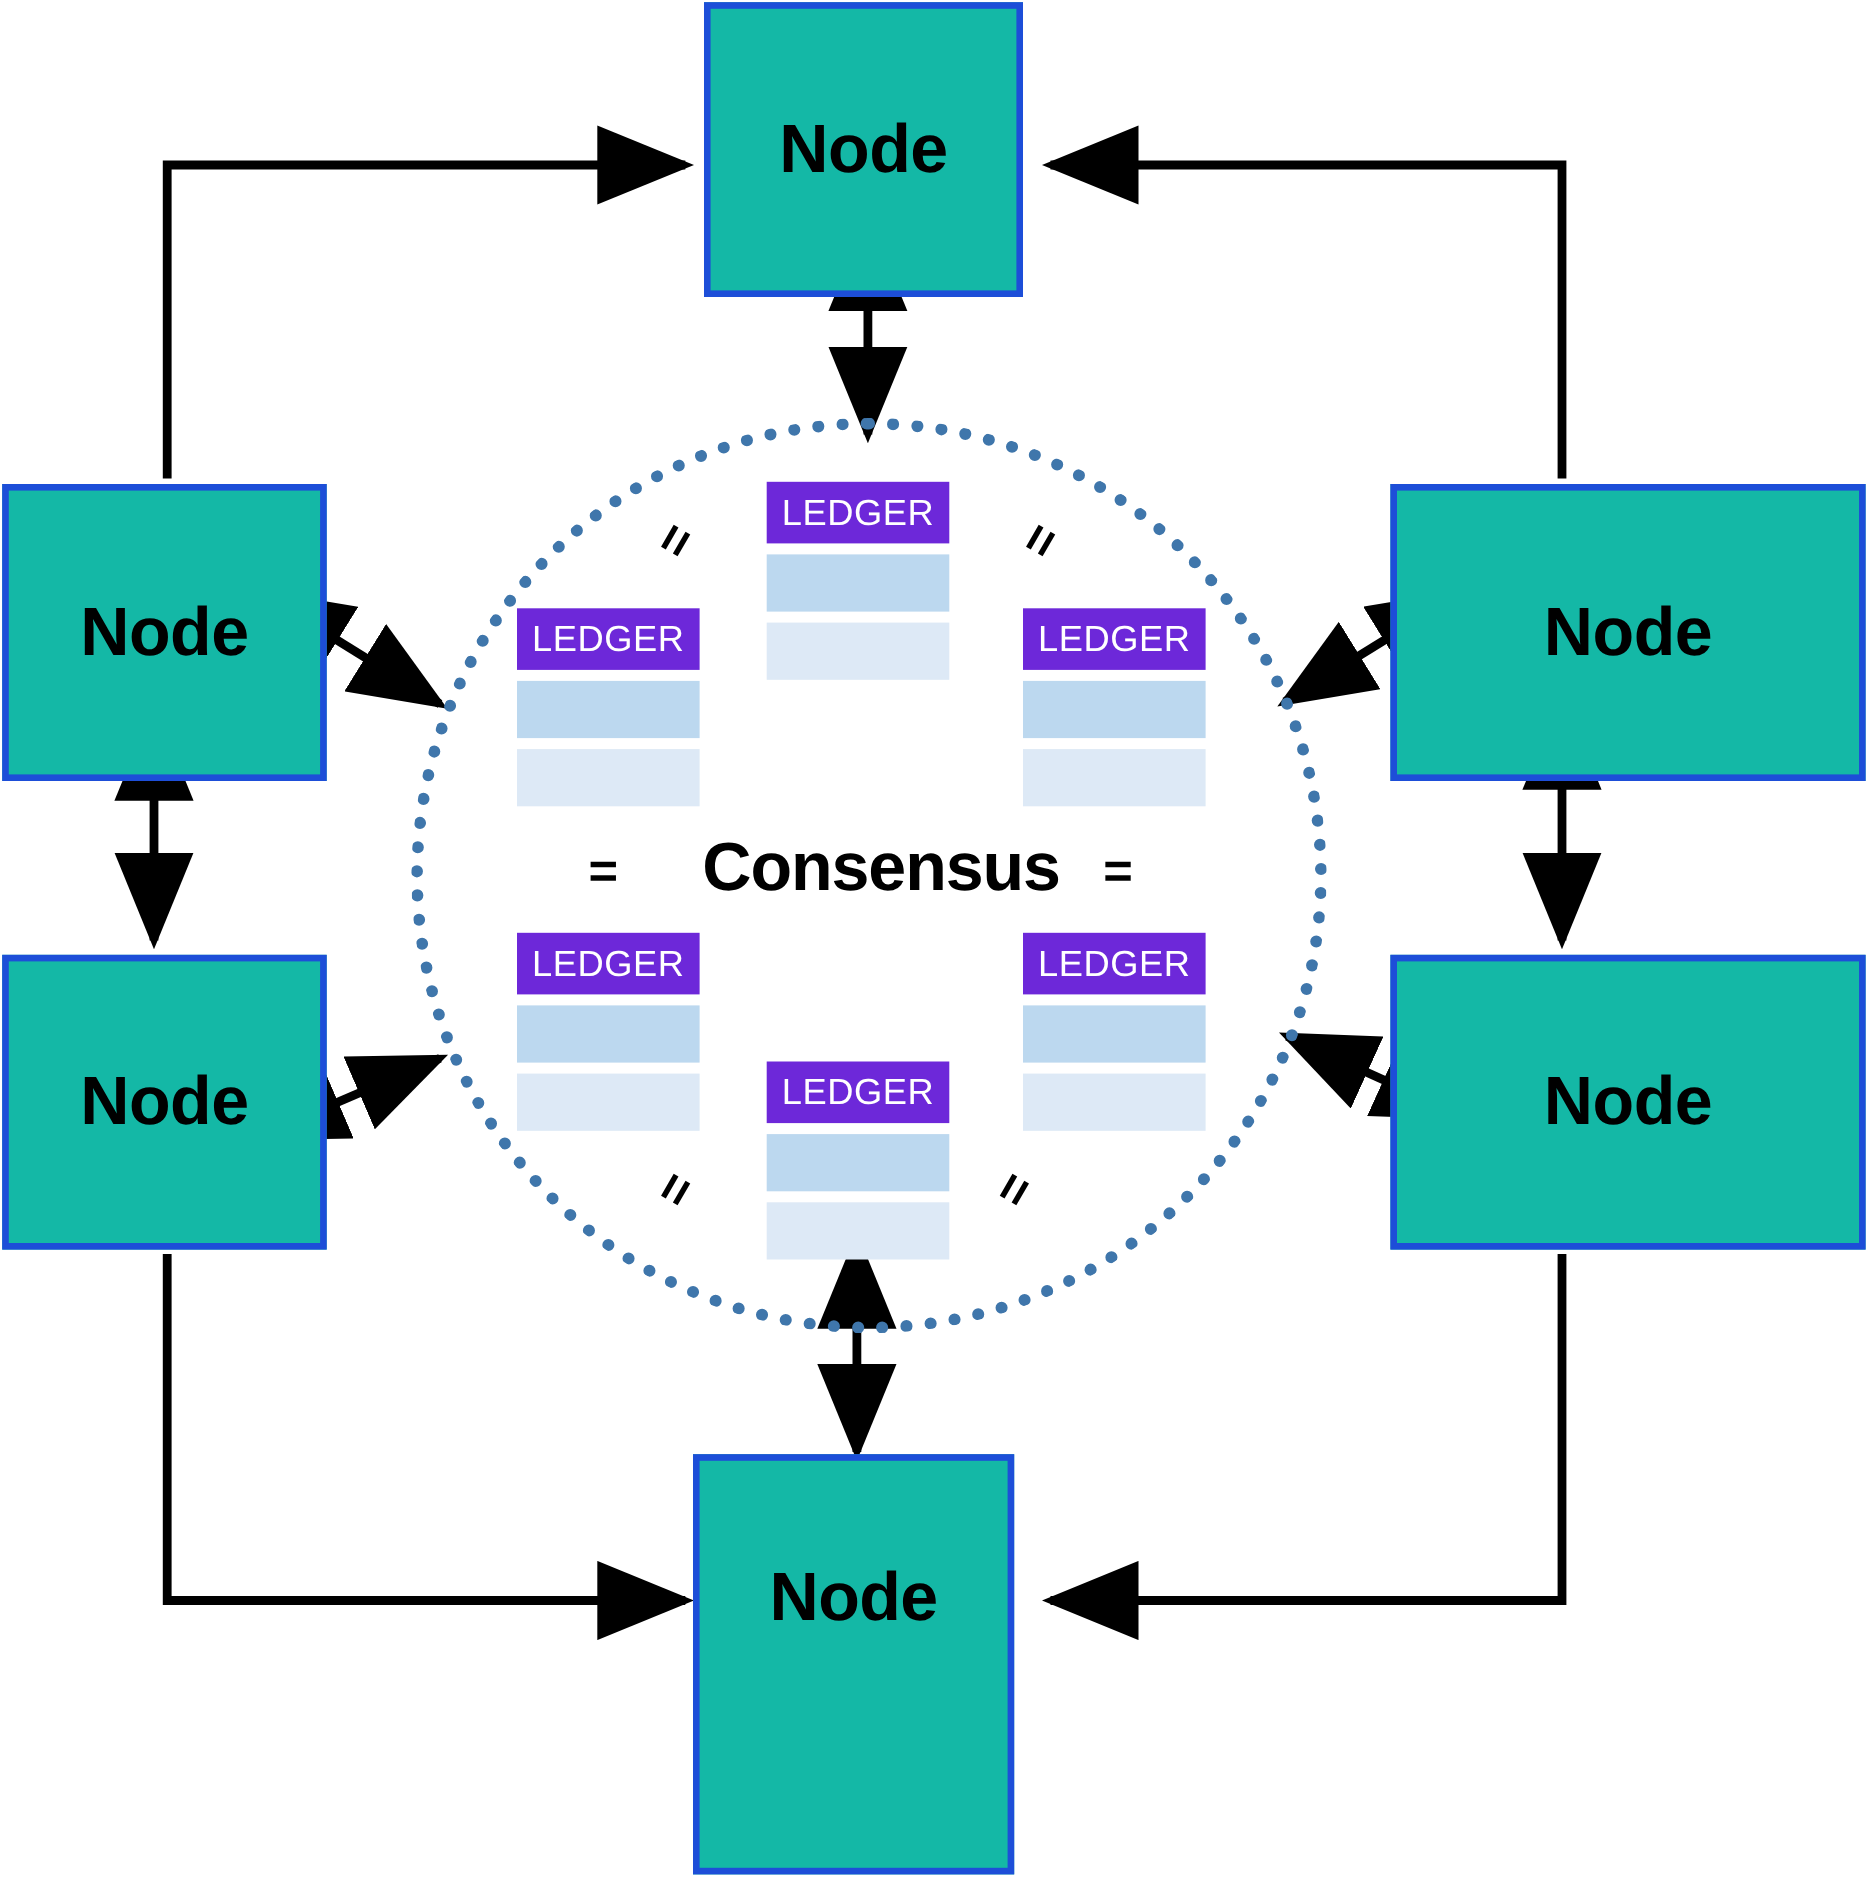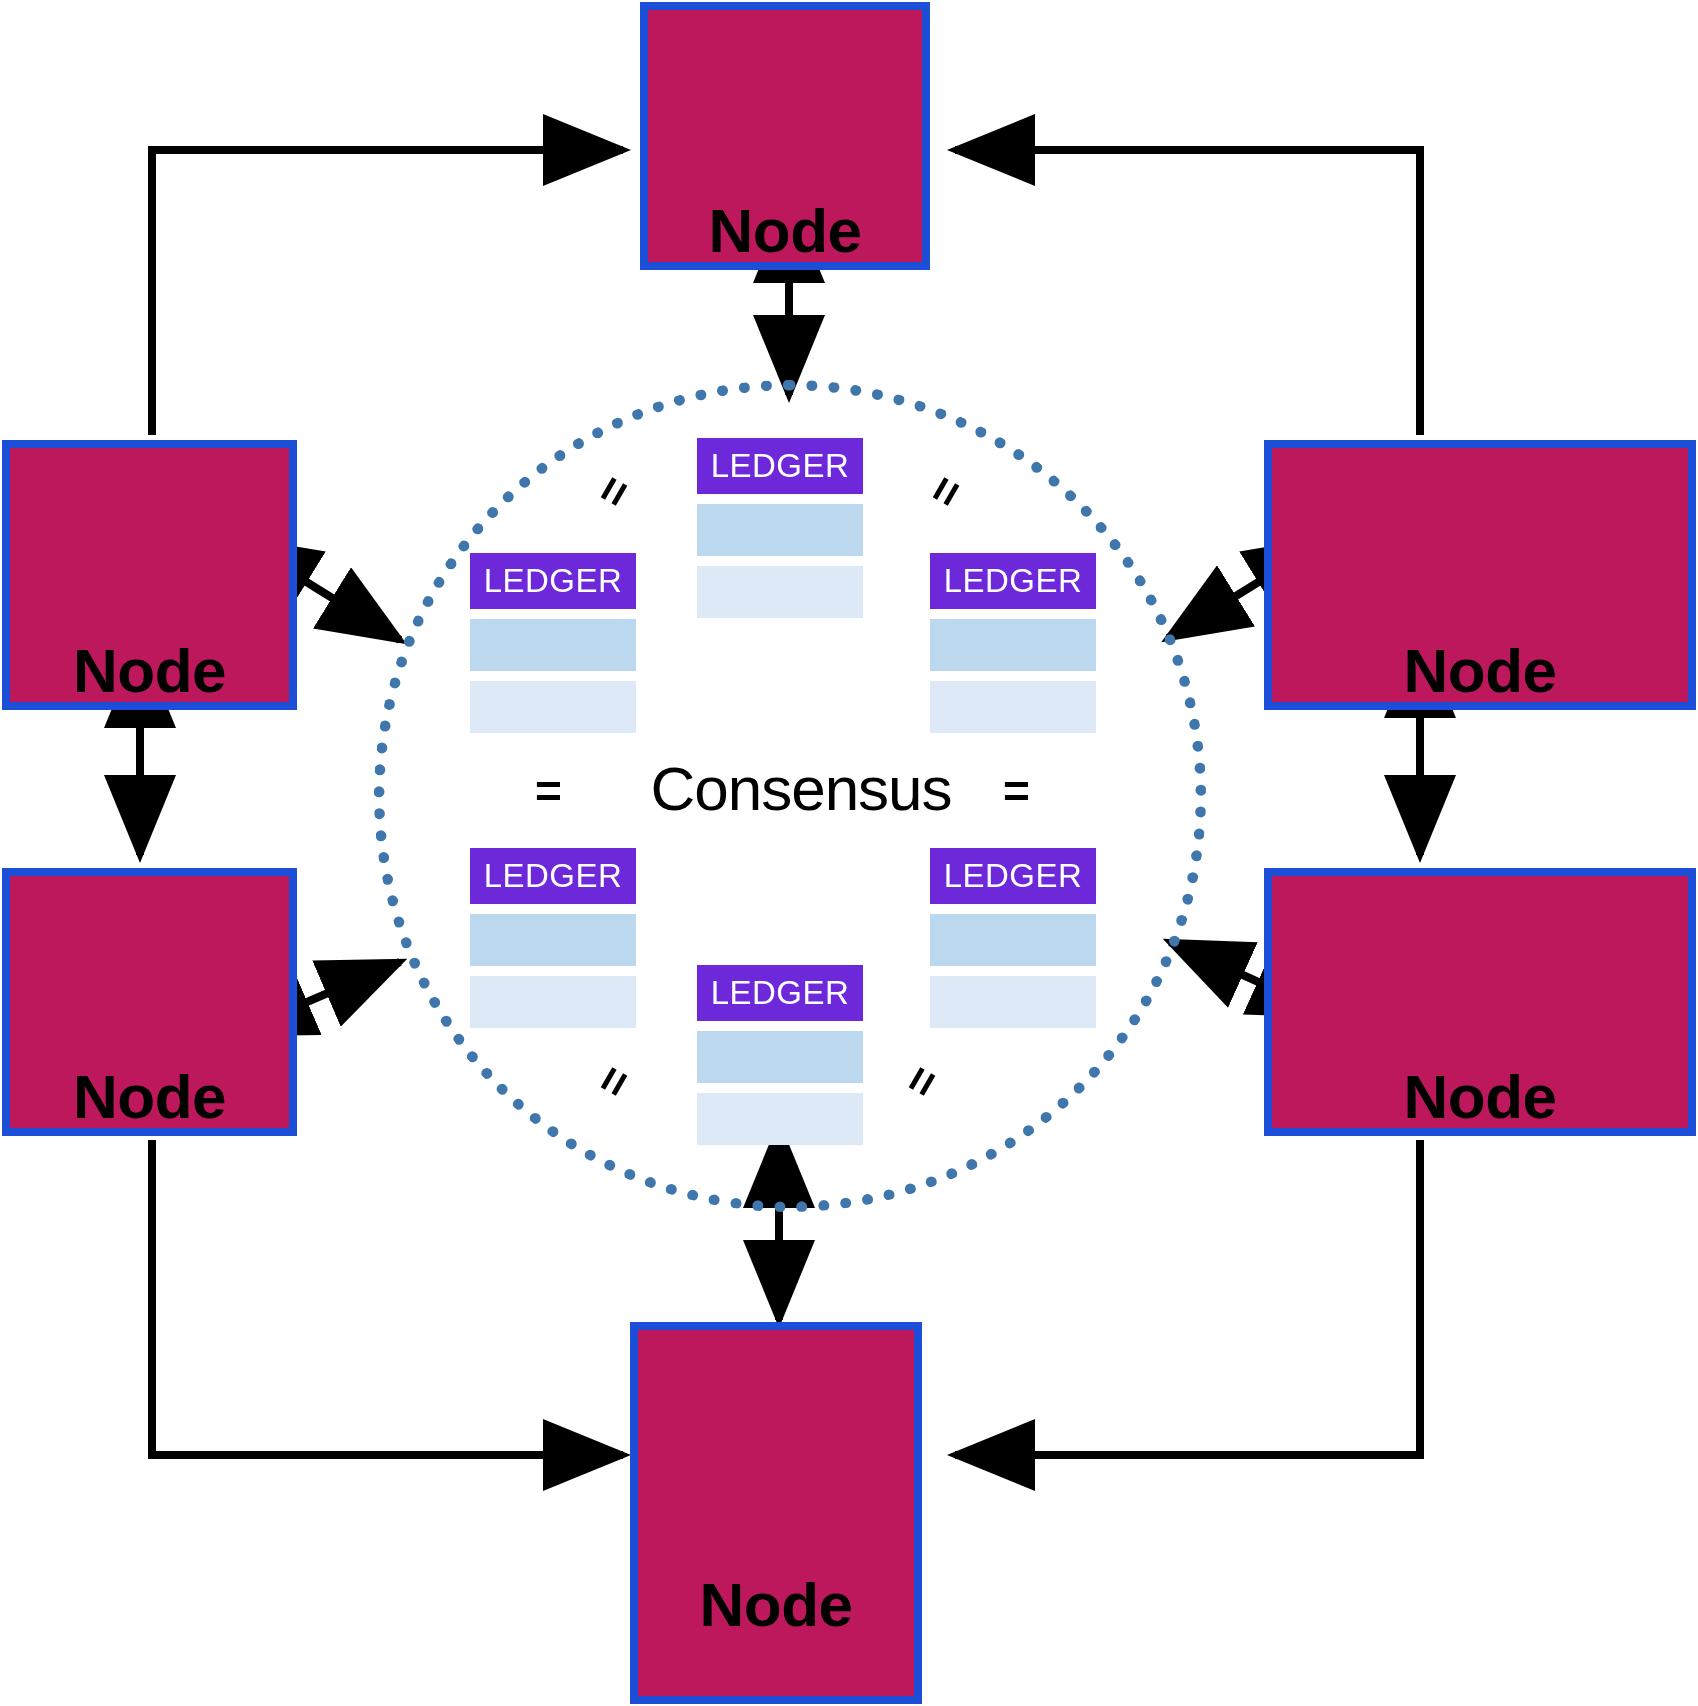--- a/index.html
+++ b/index.html
@@ -20,24 +20,24 @@
     left: 0; top: 0;
     width: 1698px;
     height: 1706px;
     pointer-events: none;
   }
 
   
   .node {
     position: absolute;
     box-sizing: border-box;
-    background: #be185d;
-    border: 8px solid #1d4ed8;
+    background: #14b8a6;
+    border: 6px solid #1d4ed8;
     display: flex;
-    align-items: flex-end;
+    align-items: center;
     justify-content: center;
     z-index: 5;
   }
   .node-label {
     font-size: 62px;
     font-weight: 700;
     color: #000000;
     letter-spacing: -0.5px;
     line-height: 1;
   }
@@ -92,21 +92,21 @@
 
   
   .consensus-label {
     position: absolute;
     z-index: 4;
     left: 601px;
     top: 758px;
     width: 400px;
     text-align: center;
     font-size: 62px;
-    font-weight: 400;
+    font-weight: 700;
     color: #000000;
     letter-spacing: -1px;
     line-height: 1;
   }
 </style>
 </head>
 <body>
 
 <div id="canvas">
 

